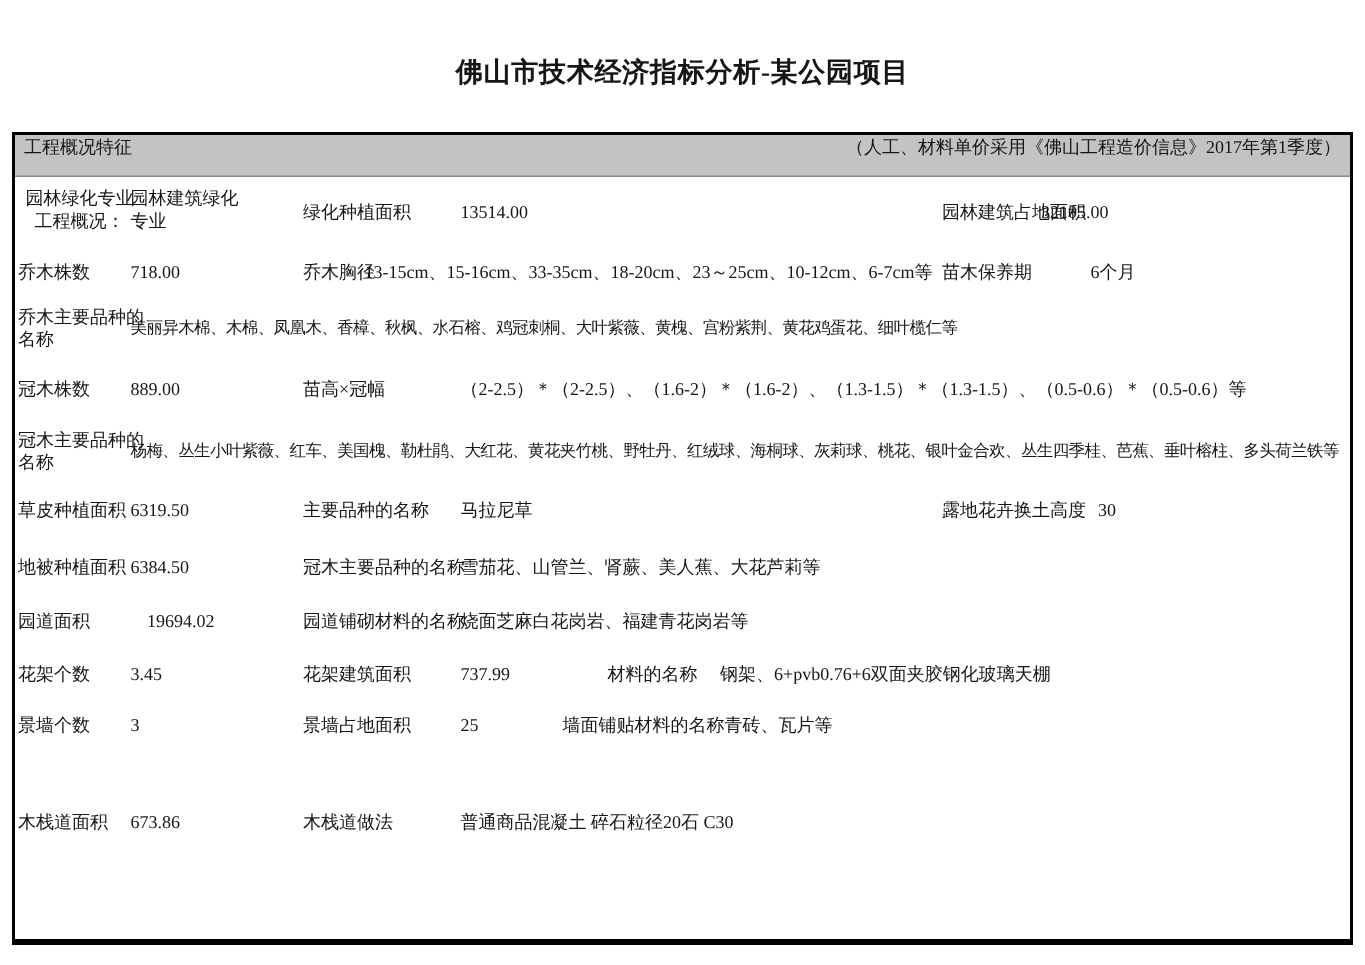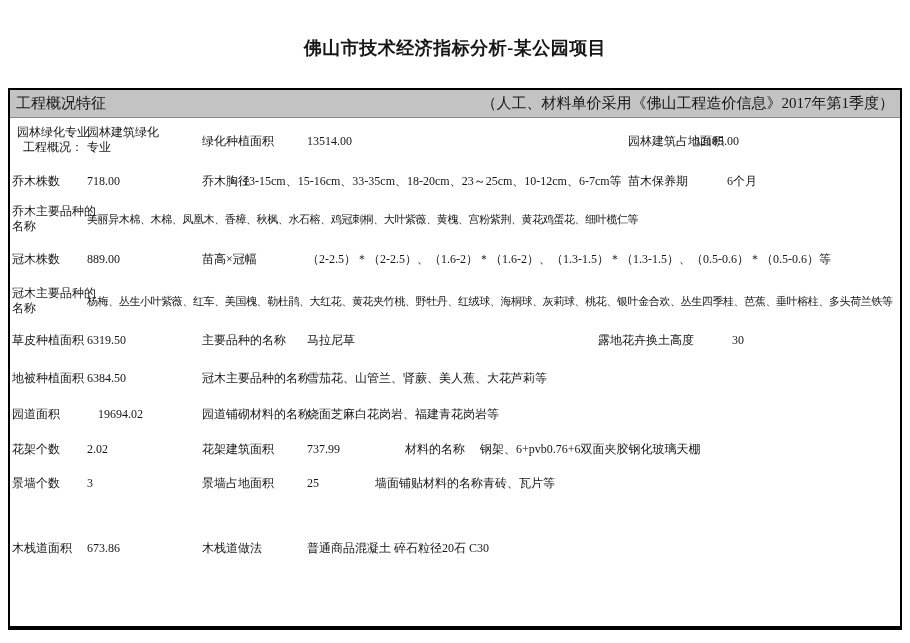--- a/index.html
+++ b/index.html
@@ -4,21 +4,21 @@
 <style>
   *{margin:0;padding:0;box-sizing:border-box}
   html,body{width:910px;height:643px;background:#ffffff;overflow:hidden;
     font-family:"Liberation Serif","DejaVu Serif",serif;color:#161616}
   .page{position:relative;width:810px;height:643px;background:#fff}
   .title{position:absolute;top:36px;left:0;width:910px;text-align:center;
     font-size:18px;font-weight:bold;letter-spacing:0.5px}
   .sheet{position:absolute;left:8px;top:88px;width:894px;height:542px;
     border:2px solid #000;border-bottom-width:4px;background:#fff}
   .hdr{position:relative;height:28px;background:#c3c3c3;border-bottom:1px solid #8a8a8a;
-    font-size:15px;display:flex;align-items:center;justify-content:space-between;
+    font-size:12px;display:flex;align-items:flex-start;justify-content:space-between;
     padding:0 6px;white-space:nowrap}
   .row{position:absolute;left:0;width:100%;height:16px;font-size:12px;line-height:15px;
     white-space:nowrap}
   .row .c{position:absolute;top:0}
   .wrap{white-space:normal;width:82px;display:block;line-height:15px}
   .wrap.ctr{text-align:center}
   .wrap.w86{width:86px}
   .up9{top:-9px !important}
   .up8{top:-8px !important}
   .long{font-size:11px;letter-spacing:-0.4px}
@@ -70,41 +70,41 @@
     <div class="row" style="top:204px">
       <span class="c wrap w86 up8" style="left:2px">冠木主要品种的名称</span>
       <span class="c long" style="left:77px">杨梅、丛生小叶紫薇、红车、美国槐、勒杜鹃、大红花、黄花夹竹桃、野牡丹、红绒球、海桐球、灰莉球、桃花、银叶金合欢、丛生四季桂、芭蕉、垂叶榕柱、多头荷兰铁等</span>
     </div>
 
     <div class="row" style="top:243px">
       <span class="c" style="left:2px">草皮种植面积</span>
       <span class="c" style="left:77px">6319.50</span>
       <span class="c" style="left:192px">主要品种的名称</span>
       <span class="c" style="left:297px">马拉尼草</span>
-      <span class="c" style="left:588px">露地花卉换土高度</span>
+      <span class="c" style="left:618px">露地花卉换土高度</span>
       <span class="c" style="left:722px">30</span>
     </div>
 
     <div class="row" style="top:281px">
       <span class="c" style="left:2px">地被种植面积</span>
       <span class="c" style="left:77px">6384.50</span>
       <span class="c" style="left:192px">冠木主要品种的名称</span>
       <span class="c" style="left:297px">雪茄花、山管兰、肾蕨、美人蕉、大花芦莉等</span>
     </div>
 
     <div class="row" style="top:317px">
       <span class="c" style="left:2px">园道面积</span>
       <span class="c" style="left:88px">19694.02</span>
       <span class="c" style="left:192px">园道铺砌材料的名称</span>
       <span class="c" style="left:297px">烧面芝麻白花岗岩、福建青花岗岩等</span>
     </div>
 
     <div class="row" style="top:352px">
       <span class="c" style="left:2px">花架个数</span>
-      <span class="c" style="left:77px">2.02</span>
+      <span class="c" style="left:77px">3.45</span>
       <span class="c" style="left:192px">花架建筑面积</span>
       <span class="c" style="left:297px">737.99</span>
       <span class="c" style="left:395px">材料的名称</span>
       <span class="c" style="left:470px">钢架、6+pvb0.76+6双面夹胶钢化玻璃天棚</span>
     </div>
 
     <div class="row" style="top:386px">
       <span class="c" style="left:2px">景墙个数</span>
       <span class="c" style="left:77px">3</span>
       <span class="c" style="left:192px">景墙占地面积</span>

